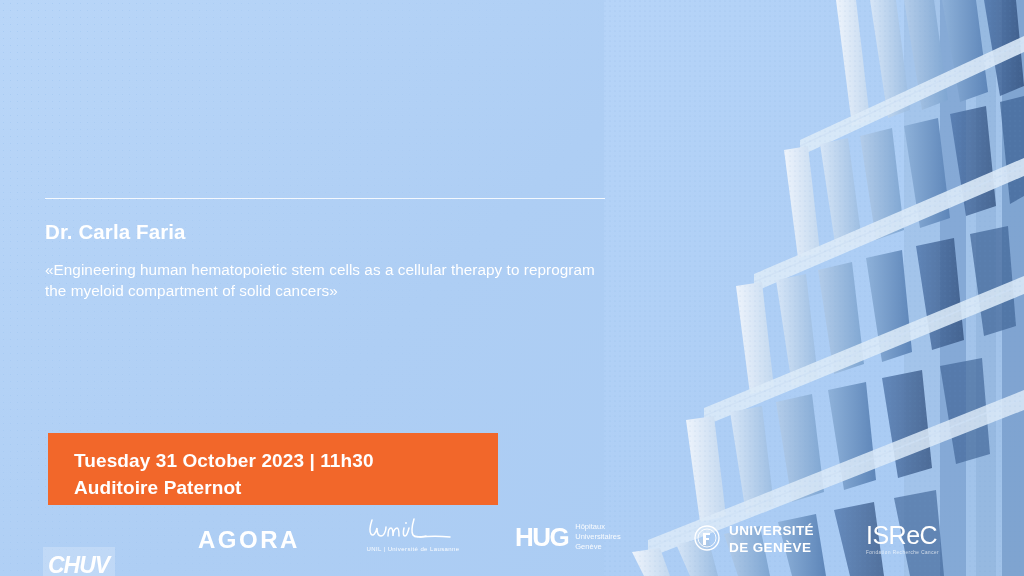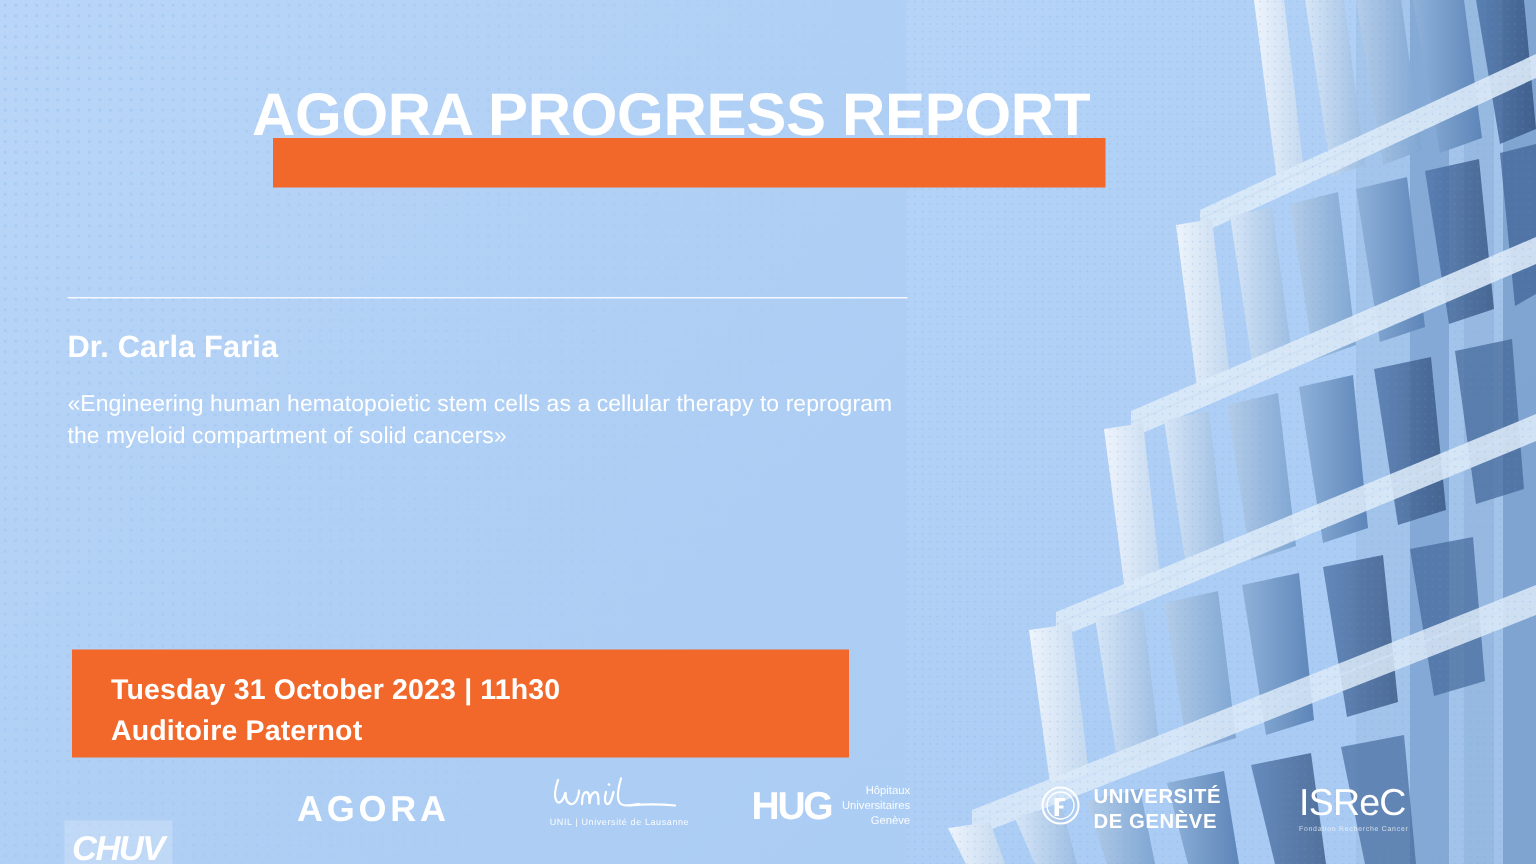--- a/index.html
+++ b/index.html
@@ -67,21 +67,21 @@
     color:#ffffff;font-size:15.3px;line-height:1.42;
     margin:14px 0 0 0;letter-spacing:.05px;
   }
   .divider{
     height:1px;background:rgba(255,255,255,.85);
     margin:22px 0 20px 0;width:560px;
   }
 
   
   .event{
-    position:absolute;left:48px;top:433px;width:518px;height:72px;
+    position:absolute;left:48px;top:433px;width:450px;height:72px;
     background:#f2672a;box-sizing:border-box;
     padding:15px 0 0 26px;
   }
   .event div{
     color:#fff;font-weight:bold;font-size:19px;line-height:1.42;letter-spacing:.1px;
   }
 
   
   .footer{position:absolute;left:0;bottom:0;width:1024px;height:62px;}
   .flogo{position:absolute;color:#fff;}
@@ -95,21 +95,21 @@
     position:relative;font-weight:bold;font-size:23px;letter-spacing:-1px;
     font-style:italic;line-height:28px;
   }
 
   .epfl{left:198px;top:12px;font-weight:bold;font-size:24px;letter-spacing:2.5px;}
 
   .unil{left:348px;top:2px;width:130px;text-align:center;}
   .unil .unil-script{height:26px;}
   .unil .unil-sub{font-size:6px;letter-spacing:.4px;margin-top:4px;opacity:.95;}
 
-  .hug{left:501px;top:8px;display:flex;align-items:center;gap:7px;text-align:right;}
+  .hug{left:515px;top:8px;display:flex;align-items:center;gap:7px;}
   .hug .hug-mark{font-weight:bold;font-size:26px;letter-spacing:-1.5px;line-height:26px;}
   .hug .hug-sub{font-size:7.5px;line-height:1.35;opacity:.95;}
 
   .unige{left:694px;top:9px;display:flex;align-items:center;gap:9px;}
   .unige .unige-txt{font-weight:bold;font-size:13.5px;line-height:1.25;letter-spacing:.4px;}
 
   .isrec{left:866px;top:8px;width:100px;}
   .isrec .isrec-mark{font-size:25px;letter-spacing:-.5px;line-height:27px;font-weight:300;}
   .isrec .isrec-sub{font-size:4.6px;letter-spacing:.5px;opacity:.72;margin-top:1px;}
 </style>
@@ -220,24 +220,20 @@
         <line x1="44" y1="548" x2="420" y2="398"></line>
       </g>
 
       <rect width="420" height="576" fill="url(#grain)"></rect>
 
       <rect x="0" y="0" width="120" height="576" fill="#aecef4" opacity="0.0"></rect>
     </svg>
   </div>
 
 
-  <div class="title-wrap">
-    <div class="title-bar"></div>
-    <div class="title-text">AGORA PROGRESS REPORT</div>
-  </div>
 
   <div class="talks">
 
 
     <div class="divider"></div>
 
     <div class="talk">
       <p class="speaker">Dr. Carla Faria</p>
       <p class="talk-title">«Engineering human hematopoietic stem cells as a cellular therapy to reprogram the myeloid compartment of solid cancers»</p>
     </div>

